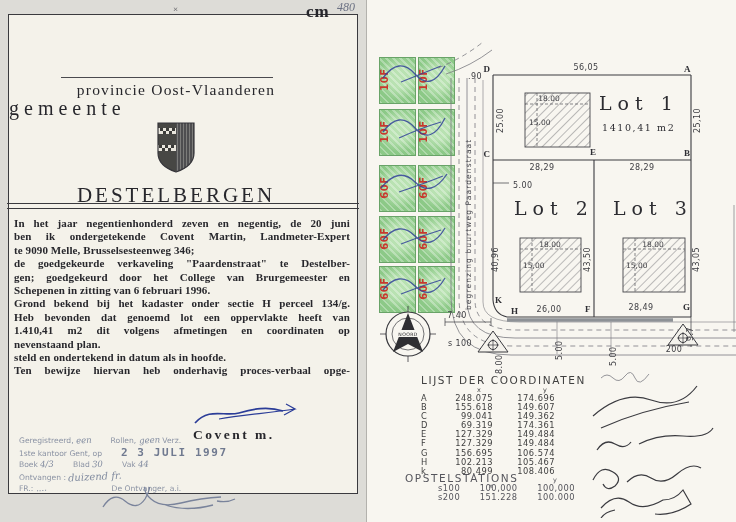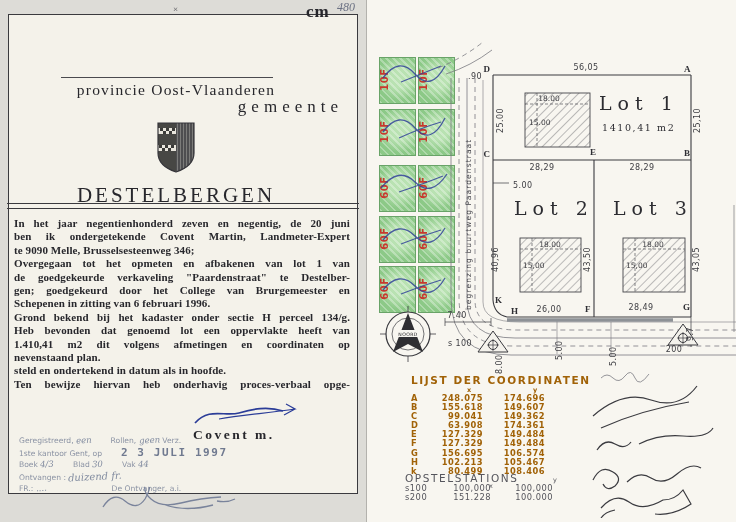--- a/index.html
+++ b/index.html
@@ -6,22 +6,22 @@
   .scan{position:relative;width:736px;height:522px;background:#dddcd7;overflow:hidden;
         font-family:"Liberation Serif",serif;color:#27272c;}
   .abs{position:absolute;}
 
   
   .page-left{position:absolute;left:8px;top:14px;width:350px;height:480px;
              background:#f4f2ea;border:1.6px solid #3a3a3e;box-sizing:border-box;}
   .lp-head{position:absolute;left:0;top:0;width:334px;text-align:center;margin-top:44px;}
   .province{margin-top:22px;font-size:15.5px;letter-spacing:1.2px;}
   .hrule{position:absolute;left:52px;top:62px;width:212px;border-top:1.6px solid #4a4a4e;}
-  .gemeente{position:absolute;left:0;top:82px;width:334px;text-align:right;
-            font-size:17px;letter-spacing:5px;}
+  .gemeente{position:absolute;left:0;top:82px;width:334px;text-align:left;
+            font-size:20px;letter-spacing:5px;}
   .destel{position:absolute;left:0;top:168px;width:334px;text-align:center;
           font-size:21px;letter-spacing:3px;}
   .dbl-line{position:absolute;left:-2px;right:-2px;top:188px;height:4px;
             border-top:1.7px solid #3a3a3e;border-bottom:1.7px solid #3a3a3e;}
   .body-text{position:absolute;left:5px;right:7px;top:202px;
              font-size:11px;font-weight:bold;line-height:13.4px;letter-spacing:.1px;}
   .bline{white-space:nowrap;overflow:hidden;}
   .jl{text-align:justify;text-align-last:justify;white-space:normal;}
   .covent{position:absolute;left:184px;top:412px;font-size:13.5px;font-weight:bold;
           letter-spacing:2.5px;}
@@ -47,32 +47,32 @@
   .stamp-pair{position:absolute;left:12px;width:76px;height:47px;display:flex;gap:2px;}
   .stamp-half{position:relative;flex:1;background:
       repeating-linear-gradient(45deg,rgba(255,255,255,.30) 0 2px,rgba(0,0,0,0) 2px 5px),
       radial-gradient(circle at 55% 45%, #b9e2b2 0 30%, #8cc987 70%);
       border:1px solid #69a368;box-sizing:border-box;}
   .stamp-val{position:absolute;left:-7px;top:16px;transform:rotate(-90deg);
              font-family:"DejaVu Sans",sans-serif;font-weight:bold;font-size:10px;
              color:#c8382d;letter-spacing:.5px;}
 
   
-  .coords{position:absolute;left:44px;top:374px;width:160px;
-          font-family:"DejaVu Sans",sans-serif;color:#a16207;font-weight:bold;}
+  .coords{position:absolute;left:54px;top:374px;width:160px;
+          font-family:"DejaVu Sans",sans-serif;color:#404040;}
   .coords .title{font-size:10.5px;letter-spacing:1.6px;white-space:nowrap;}
   .chead{position:relative;height:8px;font-size:6.5px;}
   .chx{position:absolute;left:56px;}  .chy{position:absolute;left:122px;}
   .crow{display:flex;font-size:8.3px;line-height:9.1px;letter-spacing:.5px;}
   .cid{width:16px;} .cx{width:56px;text-align:right;} .cy{width:62px;text-align:right;}
   .stations{position:absolute;left:38px;top:472px;width:170px;
             font-family:"DejaVu Sans",sans-serif;color:#55555c;}
   .stations .title{font-size:10.5px;letter-spacing:1.6px;}
   .srow{display:flex;font-size:8.3px;line-height:9.4px;letter-spacing:.5px;}
-  .sid{width:30px;} .sx{width:56px;text-align:right;} .sy{width:62px;text-align:right;}
+  .sid{width:30px;margin-left:33px;} .sx{width:56px;text-align:right;} .sy{width:62px;text-align:right;}
   .sty{position:absolute;left:148px;top:4px;font-size:6.5px;}
   .stx{position:absolute;left:84px;top:10px;font-size:6.5px;}
 
   
   .t-dim{font:8px "DejaVu Sans",sans-serif;fill:#3c3c41;letter-spacing:.4px;}
   .t-corner{font:bold 9px "Liberation Serif",serif;fill:#2e2e33;}
   .t-lot{font:500 19px "DejaVu Serif",serif;fill:#2c2c31;letter-spacing:6px;}
   .t-area{font:9.5px "DejaVu Serif",serif;fill:#2c2c31;letter-spacing:1.6px;}
   .t-bld{font:7.5px "DejaVu Sans",sans-serif;fill:#3c3c41;}
   .t-street{font:7.5px "DejaVu Sans",sans-serif;fill:#44444a;letter-spacing:1.1px;}
@@ -121,21 +121,20 @@
       <path d="M3,2 H39 V32 Q39,45 21,51 Q3,45 3,32 Z" fill="none" stroke="#35353a" stroke-width="1.2"></path>
     </svg>
 
     <div class="destel">DESTELBERGEN</div>
     <div class="dbl-line"></div>
 
     <div class="body-text">
       <div class="bline jl">In het jaar negentienhonderd zeven en negentig, de 20 juni</div>
       <div class="bline jl">ben ik ondergetekende Covent Martin, Landmeter-Expert</div>
       <div class="bline">te 9090 Melle, Brusselsesteenweg 346;</div>
-      <div class="bline jl">Overgegaan tot het opmeten en afbakenen van lot 1 van</div>
       <div class="bline jl">de goedgekeurde verkaveling "Paardenstraat" te Destelber-</div>
       <div class="bline jl">gen; goedgekeurd door het College van Brurgemeester en</div>
       <div class="bline">Schepenen in zitting van 6 februari 1996.</div>
       <div class="bline jl">Grond bekend bij het kadaster onder sectie H perceel 134/g.</div>
       <div class="bline jl">Heb bevonden dat genoemd lot een oppervlakte heeft van</div>
       <div class="bline jl">1.410,41 m2 dit volgens afmetingen en coordinaten op</div>
       <div class="bline">nevenstaand plan.</div>
       <div class="bline">steld en ondertekend in datum als in hoofde.</div>
       <div class="bline jl">Ten bewijze hiervan heb onderhavig proces-verbaal opge-</div>
     </div>
@@ -363,21 +362,21 @@
           <span class="cx">155.618</span>
           <span class="cy">149.607</span>
         </div>
       <div class="crow">
           <span class="cid">C</span>
           <span class="cx">99.041</span>
           <span class="cy">149.362</span>
         </div>
       <div class="crow">
           <span class="cid">D</span>
-          <span class="cx">63.908</span>
+          <span class="cx">69.319</span>
           <span class="cy">174.361</span>
         </div>
       <div class="crow">
           <span class="cid">E</span>
           <span class="cx">127.329</span>
           <span class="cy">149.484</span>
         </div>
       <div class="crow">
           <span class="cid">F</span>
           <span class="cx">127.329</span>

